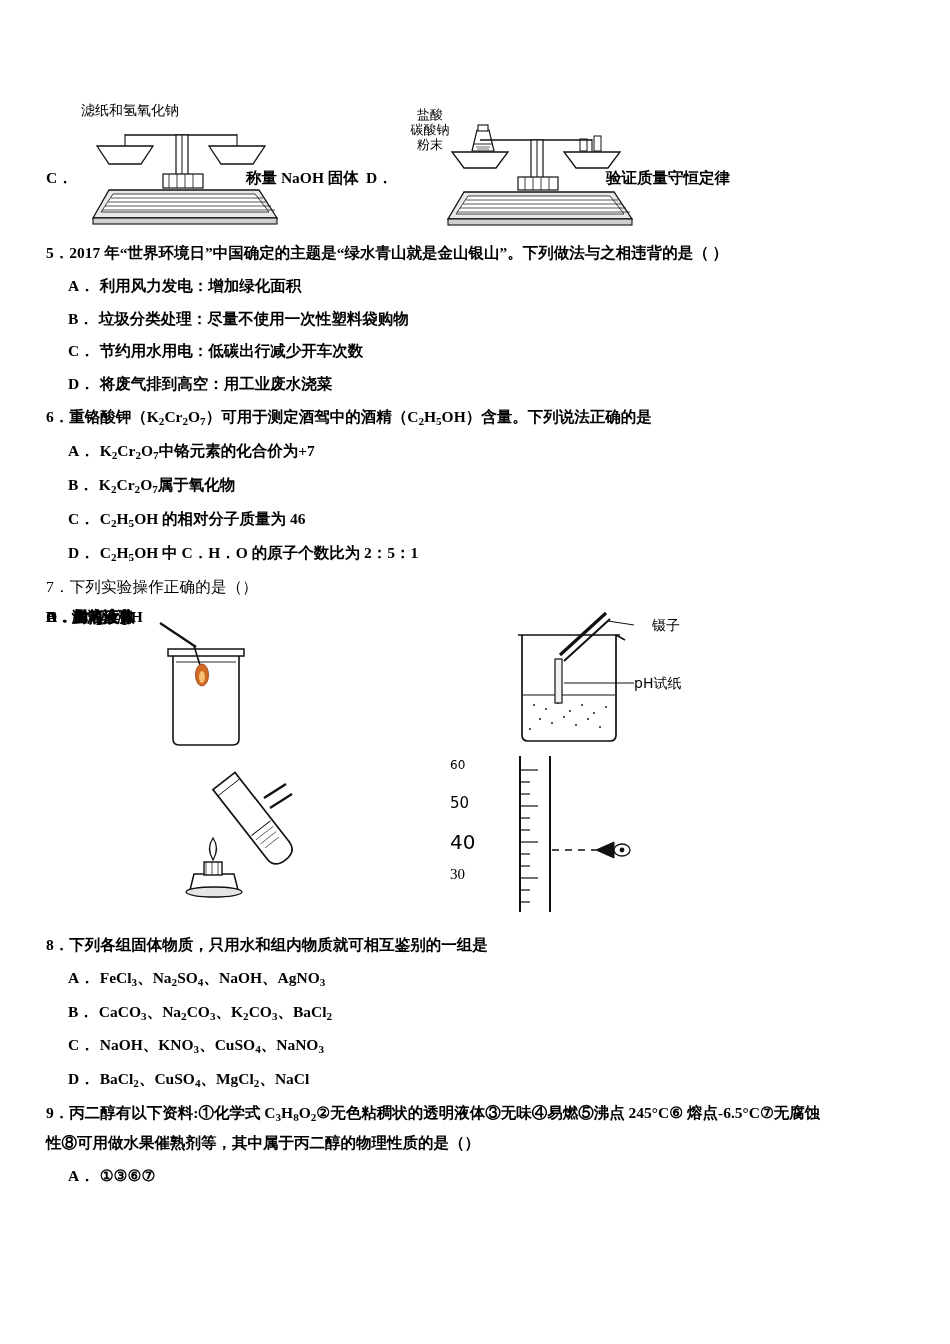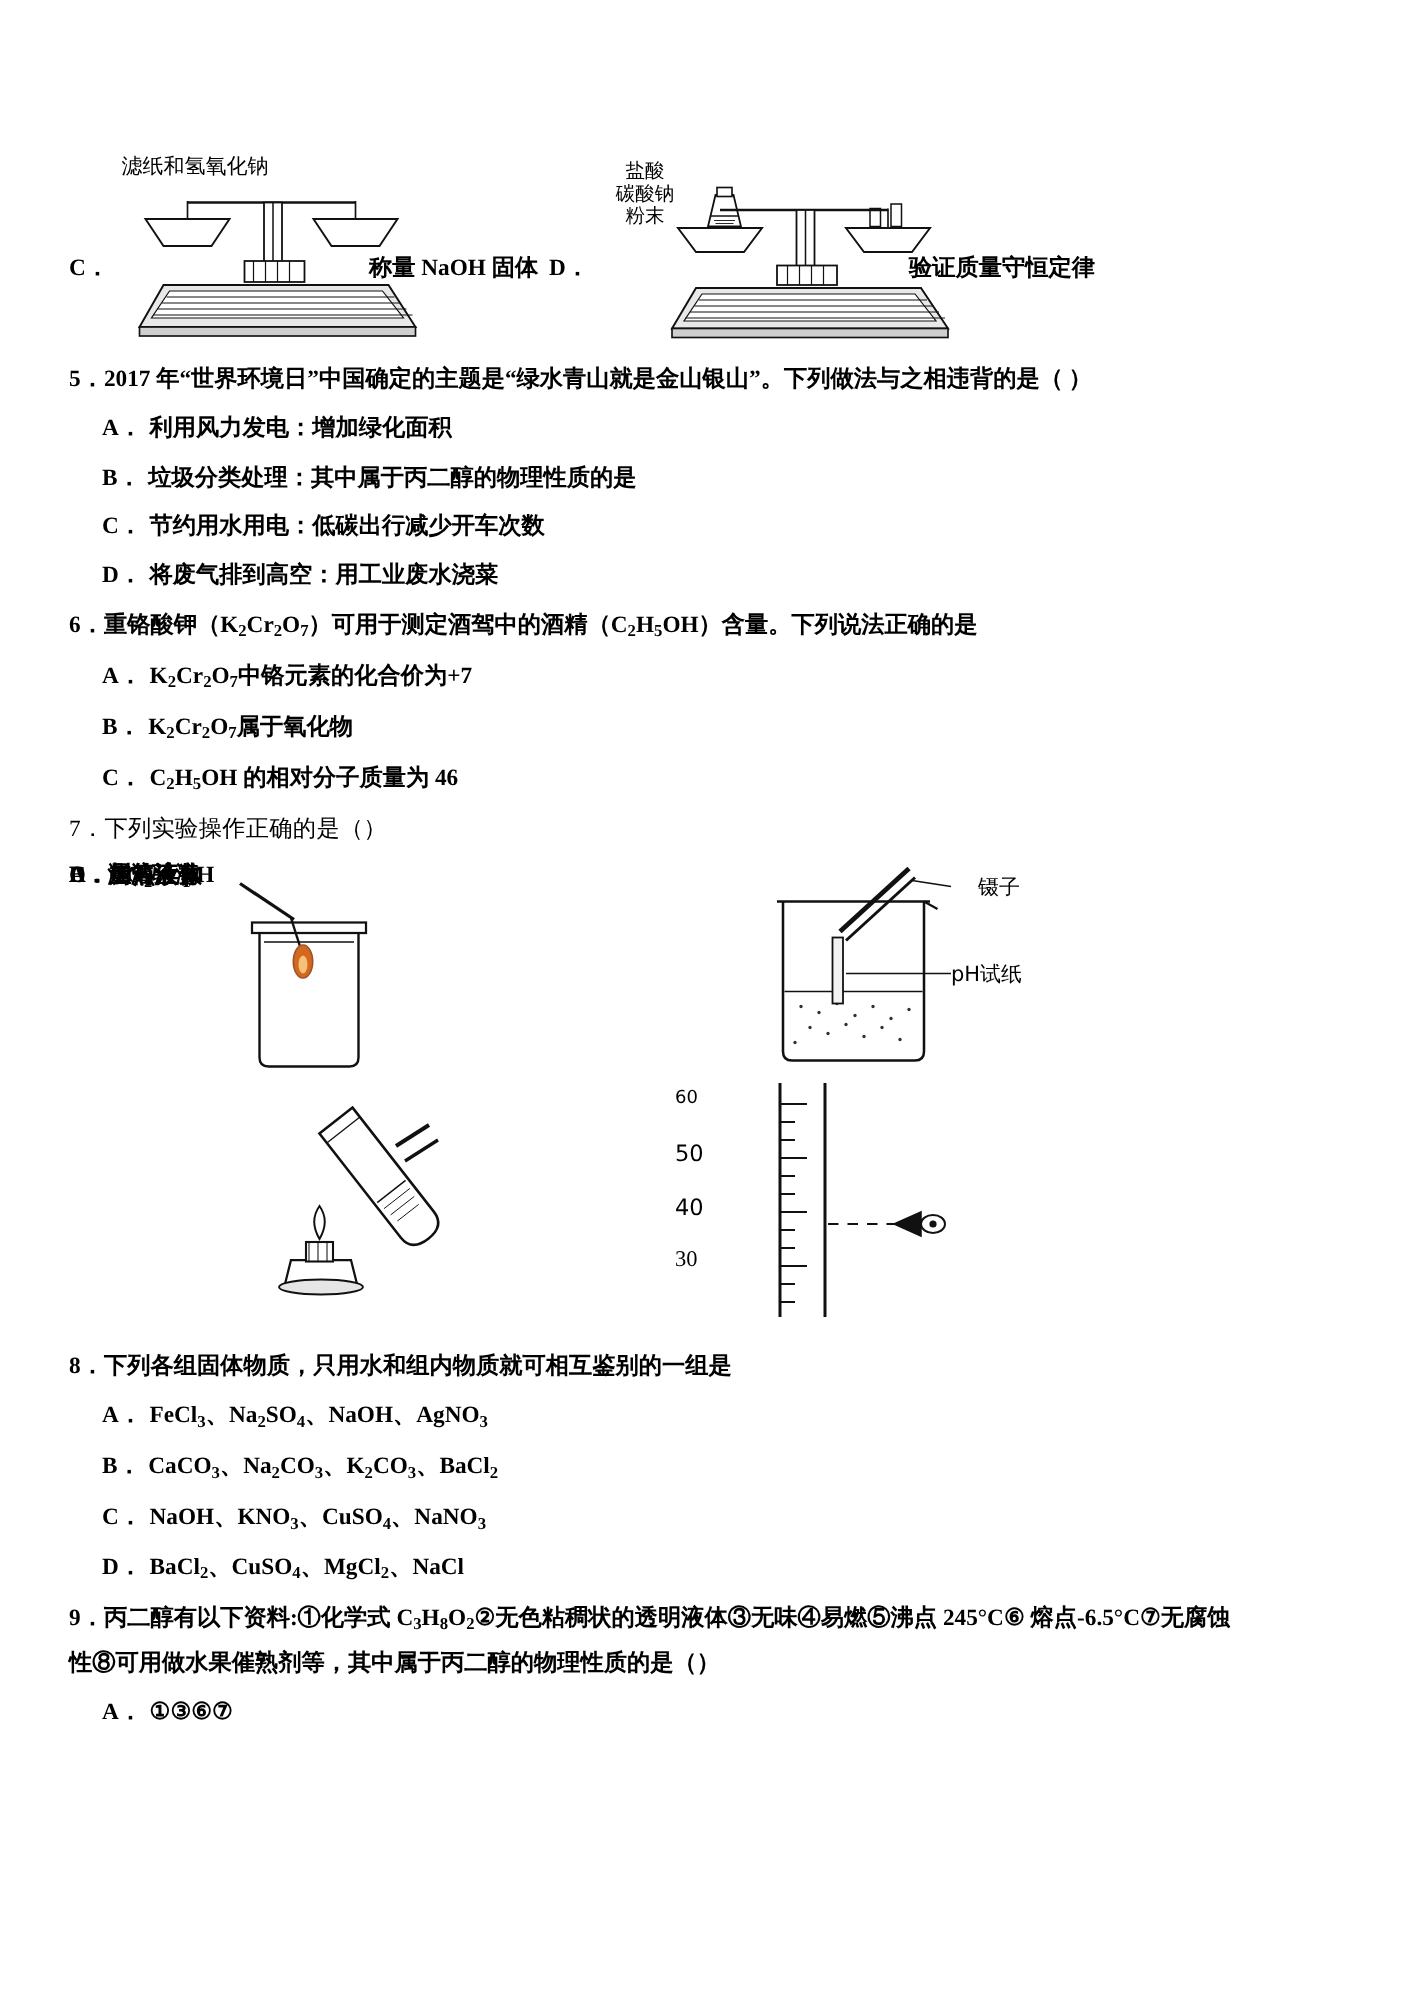--- a/index.html
+++ b/index.html
@@ -207,40 +207,43 @@
       </svg>
 
       <div class="fig-cap-d">验证质量守恒定律</div>
     </div>
 
     <div class="q-stem">5．2017 年“世界环境日”中国确定的主题是“绿水青山就是金山银山”。下列做法与之相违背的是（      ）</div>
     <div class="opt">
       <span class="lbl">A．</span><span class="bold">利用风力发电：增加绿化面积</span>
     </div>
     <div class="opt">
-      <span class="lbl">B．</span><span class="bold">垃圾分类处理：其中属于丙二醇的物理性质的是</span>
+      <span class="lbl">B．</span><span class="bold">垃圾分类处理：尽量不使用一次性塑料袋购物</span>
     </div>
     <div class="opt">
       <span class="lbl">C．</span><span class="bold">节约用水用电：低碳出行减少开车次数</span>
     </div>
     <div class="opt">
       <span class="lbl">D．</span><span class="bold">将废气排到高空：用工业废水浇菜</span>
     </div>
 
     <div class="q-stem">
       6．重铬酸钾（K<sub>2</sub>Cr<sub>2</sub>O<sub>7</sub>）可用于测定酒驾中的酒精（C<sub>2</sub>H<sub>5</sub>OH）含量。下列说法正确的是
     </div>
     <div class="opt">
       <span class="lbl">A．</span><span class="bold">K<sub>2</sub>Cr<sub>2</sub>O<sub>7</sub>中铬元素的化合价为+7</span>
     </div>
     <div class="opt">
       <span class="lbl">B．</span><span class="bold">K<sub>2</sub>Cr<sub>2</sub>O<sub>7</sub>属于氧化物</span>
     </div>
     <div class="opt">
       <span class="lbl">C．</span><span class="bold">C<sub>2</sub>H<sub>5</sub>OH 的相对分子质量为 46</span>
+    </div>
+    <div class="opt">
+      <span class="lbl">D．</span><span class="bold">C<sub>2</sub>H<sub>5</sub>OH 中 C．H．O 的原子个数比为 2：5：1</span>
     </div>
 
     <div class="q-line">7．下列实验操作正确的是（）</div>
 
     <div class="fig-q7">
 
       <svg class="svgholder" style="left:92px; top:10px;" width="130" height="135" viewBox="0 0 130 135">
 
         <path d="M35 38 L35 122 Q35 128 41 128 L95 128 Q101 128 101 122 L101 38 Z" fill="#ffffff" stroke="#111" stroke-width="1.6"></path>
         <rect x="30" y="32" width="76" height="7" fill="#ffffff" stroke="#111" stroke-width="1.5"></rect>
@@ -348,21 +351,21 @@
 
         <g stroke="#111" stroke-width="1.4" stroke-dasharray="7 6">
           <line x1="76" y1="98" x2="120" y2="98"></line>
         </g>
         <path d="M120 98 L138 90 L138 106 Z" fill="#111" stroke="#111" stroke-width="1"></path>
         <ellipse cx="146" cy="98" rx="8" ry="6" fill="#ffffff" stroke="#111" stroke-width="1.3"></ellipse>
         <circle cx="146" cy="98" r="2.4" fill="#111"></circle>
       </svg>
       <div class="tag" style="position:absolute; left:404px; top:151px; font-size:12px;">60</div>
       <div class="tag" style="position:absolute; left:404px; top:187px; font-size:15px;">50</div>
-      <div class="tag" style="position:absolute; left:404px; top:223px; font-size:15px;">40</div>
+      <div class="tag" style="position:absolute; left:404px; top:223px; font-size:20px;">40</div>
       <div class="tag" style="position:absolute; left:404px; top:259px; font-size:15px;font-family:Liberation Serif, serif;">30</div>
       <div class="q7lbl">
         <span>D．</span><span>量筒读数</span>
       </div>
     </div>
 
     <div class="q-stem">8．下列各组固体物质，只用水和组内物质就可相互鉴别的一组是</div>
     <div class="opt">
       <span class="lbl">A．</span><span class="bold">FeCl<sub>3</sub>、Na<sub>2</sub>SO<sub>4</sub>、NaOH、AgNO<sub>3</sub></span>
     </div>

